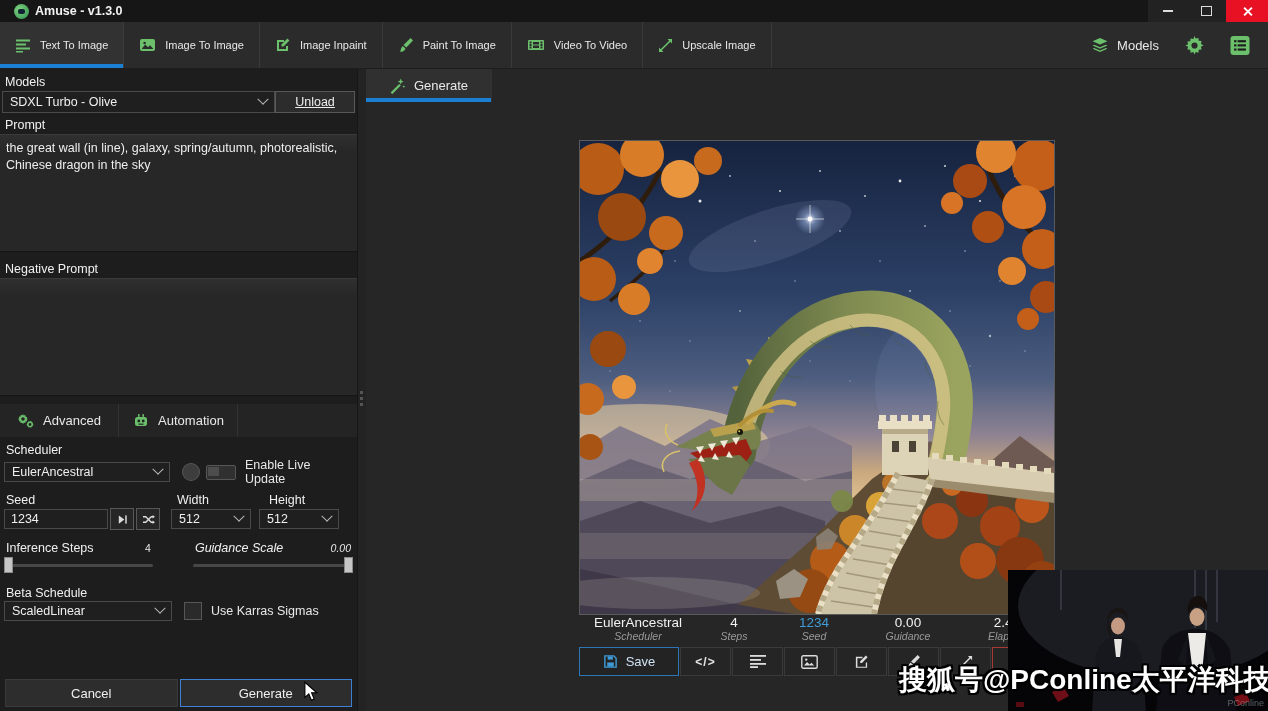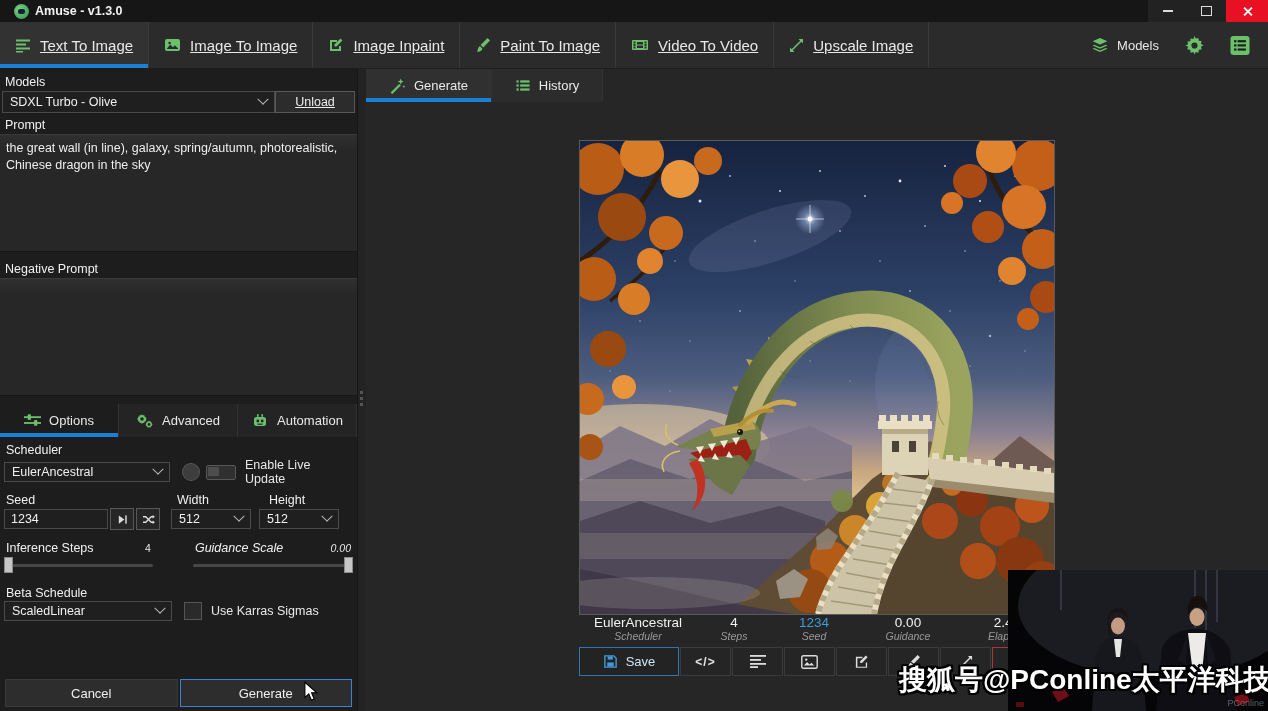--- a/index.html
+++ b/index.html
@@ -19,21 +19,21 @@
   .win-btn .sq{width:9px;height:8px;border:1.5px solid #ddd;position:relative;background:#222;}
   .win-btn .sq:before{content:"";position:absolute;left:2px;top:-4px;width:9px;height:8px;border:1.5px solid #ddd;z-index:-1;}
   .win-close{background:#e81123;width:42px;}
   .x-icon{position:relative;width:11px;height:11px;}
   .x-icon:before,.x-icon:after{content:"";position:absolute;left:5px;top:0;width:2px;height:11px;background:#fff;}
   .x-icon:before{transform:rotate(45deg);} .x-icon:after{transform:rotate(-45deg);}
 
   
   .toolbar{height:46px;background:#2b2b2b;display:flex;align-items:stretch;border-bottom:1px solid #1d1d1d;}
   .tb-tab{display:flex;align-items:center;gap:9px;padding:0 15px;border-right:1px solid #3a3a3a;
-          position:relative;color:#e8e8e8;font-size:15px;white-space:nowrap;cursor:default;text-decoration:underline;}
+          position:relative;color:#e8e8e8;font-size:11px;white-space:nowrap;cursor:default;}
   .tb-tab.active{background:#323232;}
   .tb-tab.active:after{content:"";position:absolute;left:0;right:0;bottom:0;height:4px;background:#1b7fd4;}
   .tb-right{margin-left:auto;display:flex;align-items:center;gap:10px;padding-right:10px;border:none;}
   .tb-models{display:flex;align-items:center;gap:8px;padding:0 8px;font-size:13px;}
   .tb-iconbtn{display:flex;align-items:center;justify-content:center;padding:0 8px;}
 
   
   .bodyrow{display:flex;height:643px;}
   .left{width:357px;background:#1d1d1d;display:flex;flex-direction:column;padding-top:4px;box-sizing:border-box;}
   .splitter{width:8px;background:#232323;border-left:1px solid #161616;position:relative;}
@@ -234,29 +234,20 @@
       </div>
       <div style="height:3px"></div>
       <div class="sec-label">Prompt</div>
       <div class="textarea">the great wall (in line), galaxy, spring/autumn, photorealistic, Chinese dragon in the sky</div>
       <div class="ta-gap"></div>
       <div class="sec-label">Negative Prompt</div>
       <div class="textarea"></div>
       <div class="ta-gap"></div>
 
       <div class="subtabs">
-        <div class="subtab active">
-          <svg width="17" height="15" viewBox="0 0 16 14" fill="#6cc06c">
-              <rect x="0" y="3" width="16" height="1.7"></rect>
-              <rect x="0" y="8.5" width="16" height="1.7"></rect>
-              <rect x="3.5" y="1" width="3" height="5.5" rx="0.8"></rect>
-              <rect x="9.5" y="6.5" width="3" height="5.5" rx="0.8"></rect>
-            </svg>
-          <span>Options</span>
-        </div>
         <div class="subtab">
           <svg width="18" height="16" viewBox="0 0 18 16" fill="#6cc06c">
               <path d="M6 1l.7 1.5 1.6-.4.2 1.6 1.6.2-.4 1.6L11.2 6l-1.5.7.4 1.6-1.6.2-.2 1.6-1.6-.4L6 11.2l-.7-1.5-1.6.4-.2-1.6-1.6-.2.4-1.6L.8 6l1.5-.7-.4-1.6 1.6-.2.2-1.6 1.6.4z"></path>
               <circle cx="6" cy="6" r="1.8" fill="#242424"></circle>
               <path d="M13 7.5l.5 1.1 1.2-.3.15 1.2 1.2.15-.3 1.2 1.1.5-1.1.5.3 1.2-1.2.15-.15 1.2-1.2-.3-.5 1.1-.5-1.1-1.2.3-.15-1.2-1.2-.15.3-1.2-1.1-.5 1.1-.5-.3-1.2 1.2-.15.15-1.2 1.2.3z"></path>
               <circle cx="13" cy="11.5" r="1.4" fill="#242424"></circle>
             </svg>
           <span>Advanced</span>
         </div>
         <div class="subtab">
@@ -376,31 +367,20 @@
 
     <div class="main">
       <div class="main-tabs">
         <div class="main-tab active">
           <svg width="17" height="17" viewBox="0 0 16 16" fill="#6cc06c">
               <path d="M1.5 14.5l8-8 1.6 1.6-8 8z"></path>
               <path d="M11 1.5l.8 2 2 .8-2 .8-.8 2-.8-2-2-.8 2-.8z"></path>
               <path d="M14 7.5l.45 1.1 1.1.45-1.1.45L14 10.6l-.45-1.1-1.1-.45 1.1-.45z"></path>
             </svg>
           <span>Generate</span>
-        </div>
-        <div class="main-tab history">
-          <svg width="16" height="15" viewBox="0 0 16 16" fill="#6cc06c">
-              <rect x="1" y="2.5" width="2.4" height="2.4"></rect>
-              <rect x="5" y="2.5" width="10" height="2.4"></rect>
-              <rect x="1" y="6.8" width="2.4" height="2.4"></rect>
-              <rect x="5" y="6.8" width="10" height="2.4"></rect>
-              <rect x="1" y="11.1" width="2.4" height="2.4"></rect>
-              <rect x="5" y="11.1" width="10" height="2.4"></rect>
-            </svg>
-          <span>History</span>
         </div>
       </div>
 
       <div class="image-frame" title="">
         <svg width="474" height="473" viewBox="0 0 474 473" preserveAspectRatio="none">
           <defs>
             <linearGradient id="sky" x1="0" y1="0" x2="0" y2="1">
               <stop offset="0" stop-color="#16233f"></stop>
                 <stop offset=".32" stop-color="#2c4066"></stop>
               <stop offset=".5" stop-color="#4c5d7f"></stop>

